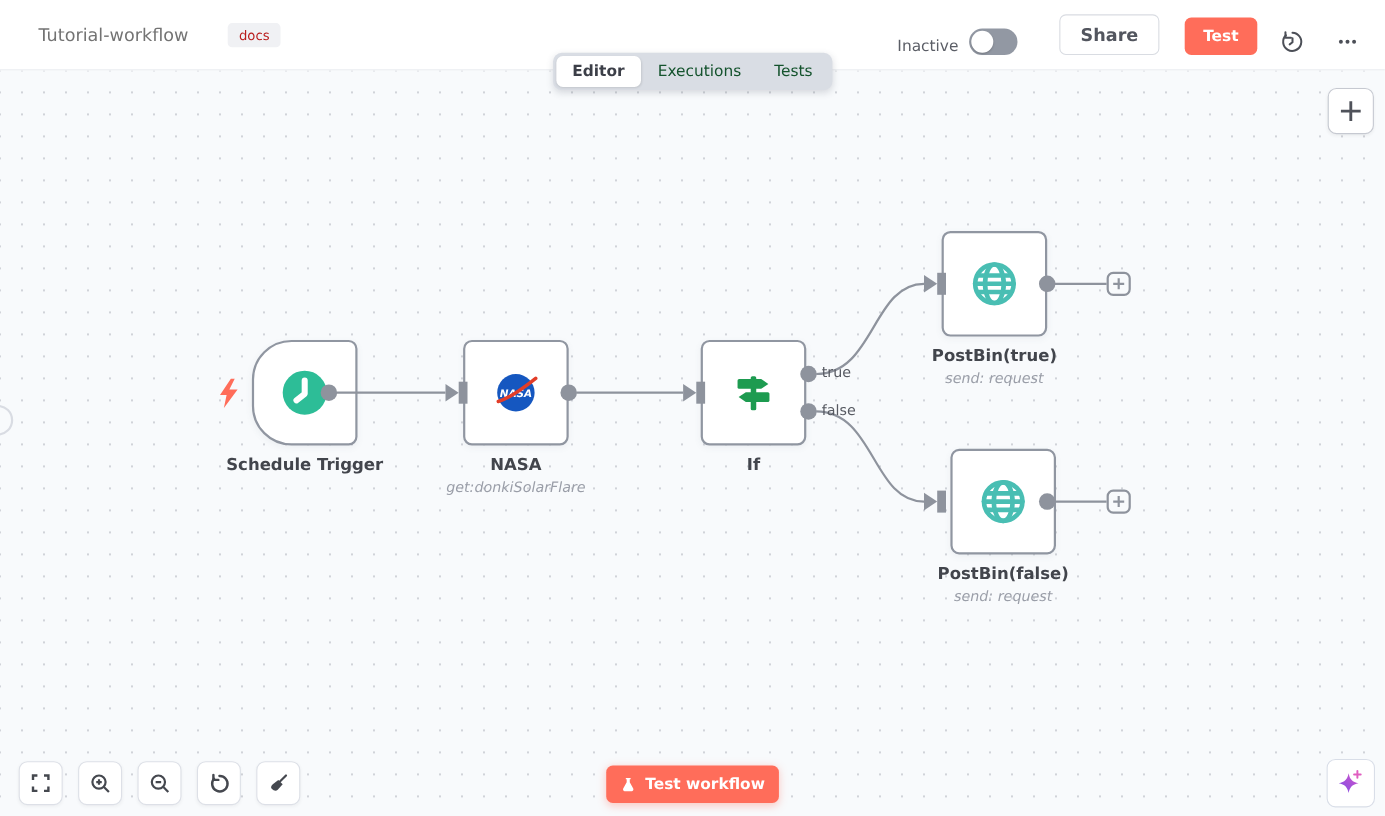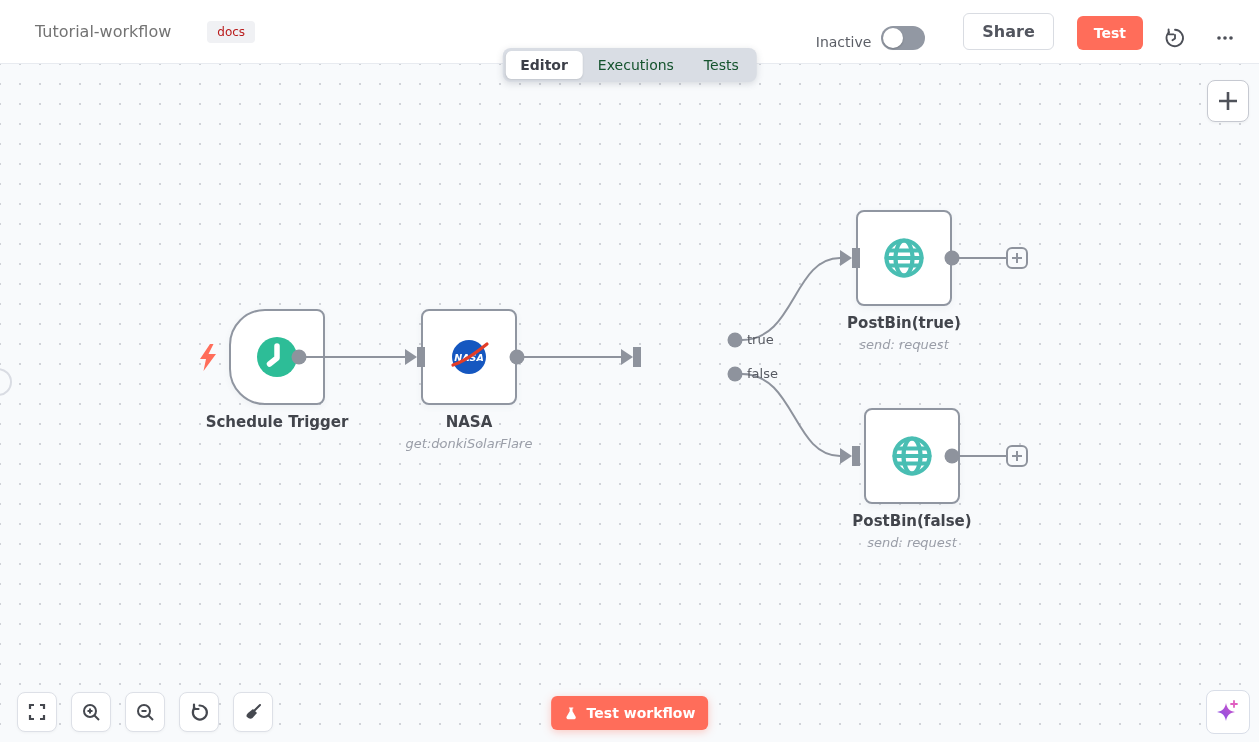--- a/index.html
+++ b/index.html
@@ -185,20 +185,34 @@
           <text x="23" y="27" font-size="9.5" font-weight="bold" font-style="italic" fill="#fff" text-anchor="middle" font-family="DejaVu Sans, sans-serif">NASA</text>
           <path d="M7 31 C 17 28 31 18 41 10" stroke="#e23d28" stroke-width="3.2" fill="none" stroke-linecap="round"></path>
         </svg>
       </div>
       <div class="node-caption">
         <span class="node-name">NASA</span>
         <span class="node-sub">get:donkiSolarFlare</span>
       </div>
     </div>
 
+    <div class="node-wrap" style="left:637px; top:245px;">
+      <div class="node-box">
+        <svg width="44" height="44" viewBox="0 0 44 44">
+          <g fill="#1d9b50">
+            <rect x="19.5" y="7" width="5" height="31" rx="1.5"></rect>
+            <path d="M9 9.5 H29 L35.5 14 L29 18.5 H9 Q7.5 18.5 7.5 17 V11 Q7.5 9.5 9 9.5 Z"></path>
+            <path d="M35 21.5 H15 L8.5 26 L15 30.5 H35 Q36.5 30.5 36.5 29 V23 Q36.5 21.5 35 21.5 Z"></path>
+          </g>
+        </svg>
+      </div>
+      <div class="node-caption">
+        <span class="node-name">If</span>
+      </div>
+    </div>
 
     <div class="node-wrap" style="left:856px; top:146px;">
       <div class="node-box">
         <svg width="46" height="46" viewBox="0 0 46 46">
           <g stroke="#49beb3" stroke-width="4.2" fill="none" stroke-linecap="round">
             <circle cx="23" cy="23" r="17.5"></circle>
             <ellipse cx="23" cy="23" rx="8.5" ry="17.5"></ellipse>
             <path d="M8 15.5 H38"></path>
               <path d="M5.5 23 H40.5"></path>
               <path d="M8 30.5 H38"></path>

